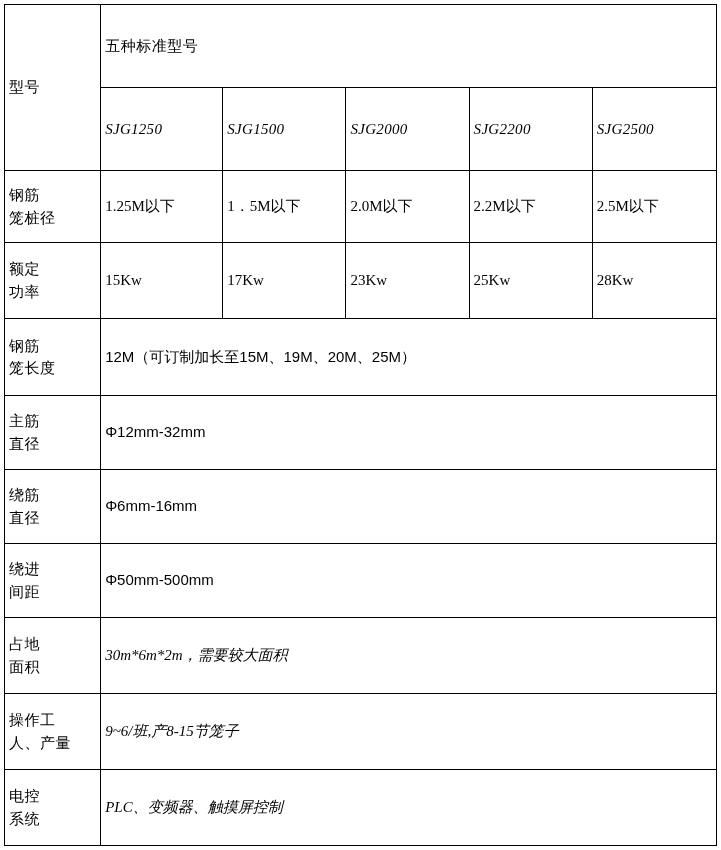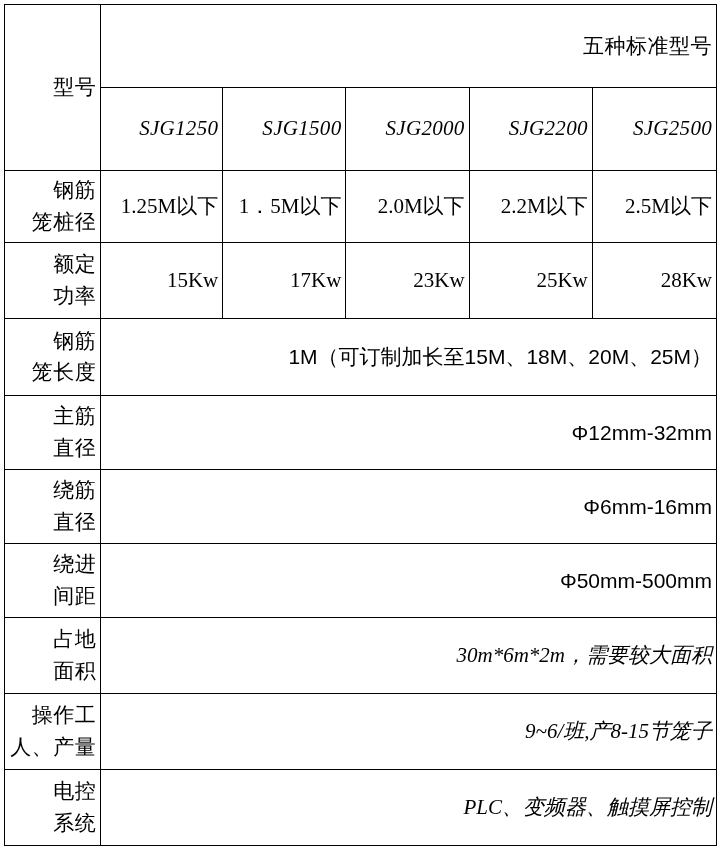--- a/index.html
+++ b/index.html
@@ -16,23 +16,23 @@
   }
   #spec-table {
     border-collapse: collapse;
     width: 713px;
     height: 842px;
     margin: 4px;
     table-layout: fixed;
   }
   #spec-table td {
     border: 1px solid #000000;
-    text-align: right;
+    text-align: left;
     vertical-align: middle;
-    font-size: 21px;
+    font-size: 15px;
     line-height: 1.5;
     padding: 2px 4px;
   }
   td.label {
     width: 96px;
     font-family: Liberation Serif, serif;
     font-size: 15px;
     font-weight: normal;
     line-height: 1.55;
     letter-spacing: 0.5px;
@@ -112,21 +112,21 @@
       <td class="value">23Kw</td>
       <td class="value">25Kw</td>
       <td class="value">28Kw</td>
     </tr>
 
     <tr style="height:77px">
       <td class="label">
         <span class="two-line">钢筋</span>
         <span class="two-line">笼长度</span>
       </td>
-      <td class="wide" colspan="5">1M（可订制加长至15M、18M、20M、25M）</td>
+      <td class="wide" colspan="5">12M（可订制加长至15M、19M、20M、25M）</td>
     </tr>
 
     <tr style="height:74px">
       <td class="label">
         <span class="two-line">主筋</span>
         <span class="two-line">直径</span>
       </td>
       <td class="wide" colspan="5">Φ12mm-32mm</td>
     </tr>
 

